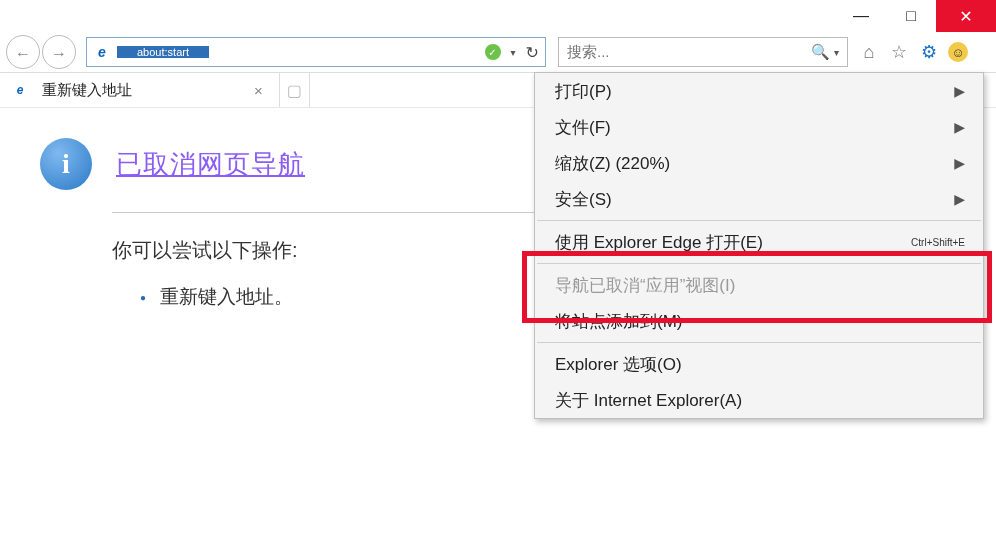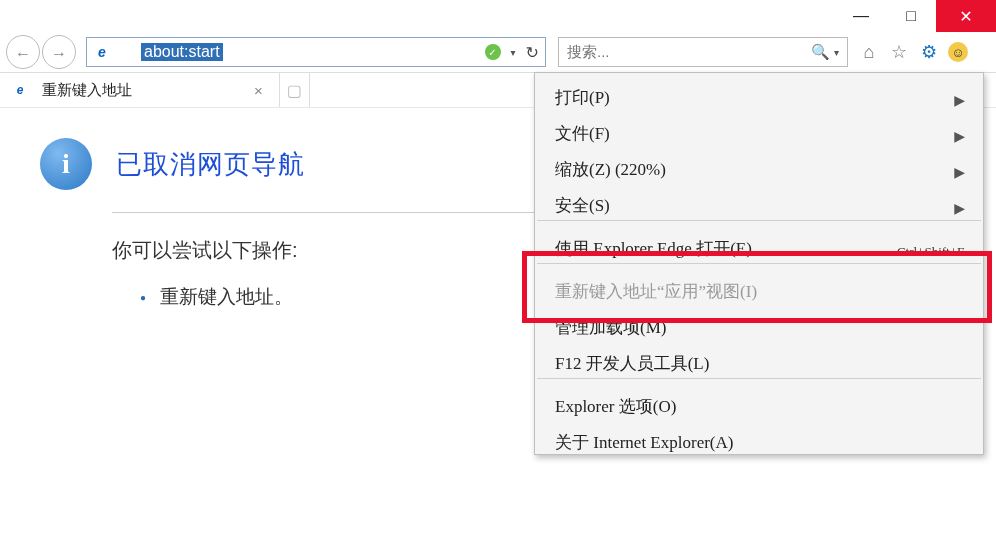--- a/index.html
+++ b/index.html
@@ -7,51 +7,51 @@
   
   .wincontrols { position:absolute; top:0; right:0; height:32px; display:flex; }
   .wc-btn { width:50px; height:32px; display:flex; align-items:center; justify-content:center; }
   .wc-close { width:60px; background:#e8112d; color:#fff; }
   
   .navbar { position:absolute; top:32px; left:0; right:0; height:40px; display:flex; align-items:center; padding:0 6px; background:#fff; }
   .nav-arrow { width:34px; height:34px; border:1px solid #bbb; border-radius:50%; display:flex; align-items:center; justify-content:center; color:#888; margin-right:2px;}
   .addr-wrap { display:flex; align-items:center; flex:0 0 460px; height:30px; border:1px solid #8aa8c8; margin-left:8px; padding:0 6px; }
   .ie-logo { width:18px; height:18px; border-radius:3px; display:flex; align-items:center; justify-content:center; font-size:14px; font-style:italic; font-weight:bold; color:#0a63c0; margin-right:6px;}
   .ie-logo.small{ width:16px; height:16px; font-size:12px;}
-  .addr-text { background:#2f6fb5; color:#fff; padding:0 3px; font-size:16px;margin-left:24px; }
+  .addr-text { background:#2f6fb5; color:#fff; padding:0 20px; font-size:11px; }
   .addr-right { margin-left:auto; display:flex; align-items:center; gap:10px; }
   .green-badge { width:16px; height:16px; border-radius:50%; background:#6cc24a; display:flex; align-items:center; justify-content:center; color:#fff; font-size:10px;}
   .dd-caret { font-size:10px; color:#555; }
   .refresh { font-size:16px; color:#444; }
   .search-wrap { flex:0 0 290px; height:30px; border:1px solid #bbb; margin-left:12px; padding:0 8px; display:flex; align-items:center; color:#777; font-size:15px;}
   .search-wrap .sp { margin-left:auto; display:flex; align-items:center; gap:4px; color:#555;}
   .toolbar-icons { display:flex; align-items:center; gap:8px; margin-left:10px; }
   .tool-ico { width:22px; height:22px; display:flex; align-items:center; justify-content:center; color:#777; font-size:18px;}
   .tool-ico.gear { color:#1b74c5; }
   .tool-ico.smile { width:20px; height:20px; border-radius:50%; background:#f3c94a; color:#333; font-size:13px;}
   
   .tabsrow { position:absolute; top:72px; left:0; right:0; height:36px; border-top:1px solid #ddd; border-bottom:1px solid #e8e8e8; display:flex; align-items:stretch; }
   .tab { display:flex; align-items:center; gap:8px; padding:0 12px; border-right:1px solid #ddd; font-size:15px; background:#fff;}
   .tab-close { color:#888; font-size:15px; padding:0 4px;}
   .newtab { width:30px; display:flex; align-items:center; justify-content:center; color:#bbb; border-right:1px solid #ddd;}
   
   .page { position:absolute; top:108px; left:0; right:0; bottom:0; padding:30px 0 0 0;}
   .page-inner { padding-left:40px; }
   .info-row { display:flex; align-items:center; gap:24px; }
   .info-badge { width:52px; height:52px; border-radius:50%; background:radial-gradient(circle at 35% 30%, #7fb9f0, #2b79c6); display:flex; align-items:center; justify-content:center; color:#fff; font-family:Georgia,serif; font-size:28px; font-weight:bold;}
-  .page-title { font-size:26px; color:#1d4ed8; letter-spacing:1px;}
+  .page-title { font-size:26px; color:#8b5cf6; letter-spacing:1px;text-decoration:underline;}
   hr.sep { margin:22px 40px 24px 112px; border:none; border-top:1px solid #ccc;}
   .try-label { margin-left:112px; font-size:20px; color:#333; }
   ul.actions { margin:20px 0 0 140px; padding:0; list-style:none; }
   ul.actions li::before { content:"●"; color:#2b6cb0; font-size:10px; margin-right:14px; vertical-align:2px;}
   ul.actions li { font-size:19px; color:#333; }
   
   .menu { position:absolute; top:72px; left:534px; width:450px; background:#f4f4f4; border:1px solid #bfbfbf; box-shadow:2px 3px 6px rgba(0,0,0,.25); font-size:17px; }
-  .menu-item { display:flex; align-items:flex-end; height:36px; padding:0 18px 0 20px;font-family:Liberation Serif, serif; }
-  .menu-item .shortcut { margin-left:auto; color:#333; font-size:13px;}
+  .menu-item { display:flex; align-items:center; height:36px; padding:0 18px 0 20px; }
+  .menu-item .shortcut { margin-left:auto; color:#333; font-size:10px;}
   .menu-item .sub { margin-left:auto; color:#555; font-size:14px;}
   .menu-sep { height:1px; background:#cfcfcf; margin:3px 2px;}
   .menu-item.disabled { color:#9a9a9a; }
   .menu-item.selected { background:#7fb6e6; }
   
   .red-box { position:absolute; border:5px solid #e8112d; pointer-events:none;}
 </style>
 </head>
 <body>
 
@@ -141,27 +141,24 @@
       <span>安全(S)</span>
       <span class="sub">▶</span>
     </div>
   <div class="menu-sep"></div>
   <div class="menu-item">
       <span>使用 Explorer Edge 打开(E)</span>
       <span class="shortcut">Ctrl+Shift+E</span>
     </div>
   <div class="menu-sep"></div>
   <div class="menu-item disabled">
-      <span>重新键入地址“应用”视图(I)</span>
+      <span>导航已取消“应用”视图(I)</span>
     </div>
   <div class="menu-item">
-      <span>管理加载项(M)</span>
-    </div>
-  <div class="menu-item">
-      <span>F12 开发人员工具(L)</span>
+      <span>将站点添加到(M)</span>
     </div>
   <div class="menu-sep"></div>
   <div class="menu-item">
       <span>Explorer 选项(O)</span>
     </div>
   <div class="menu-item">
       <span>关于 Internet Explorer(A)</span>
     </div>
 </div>
 

